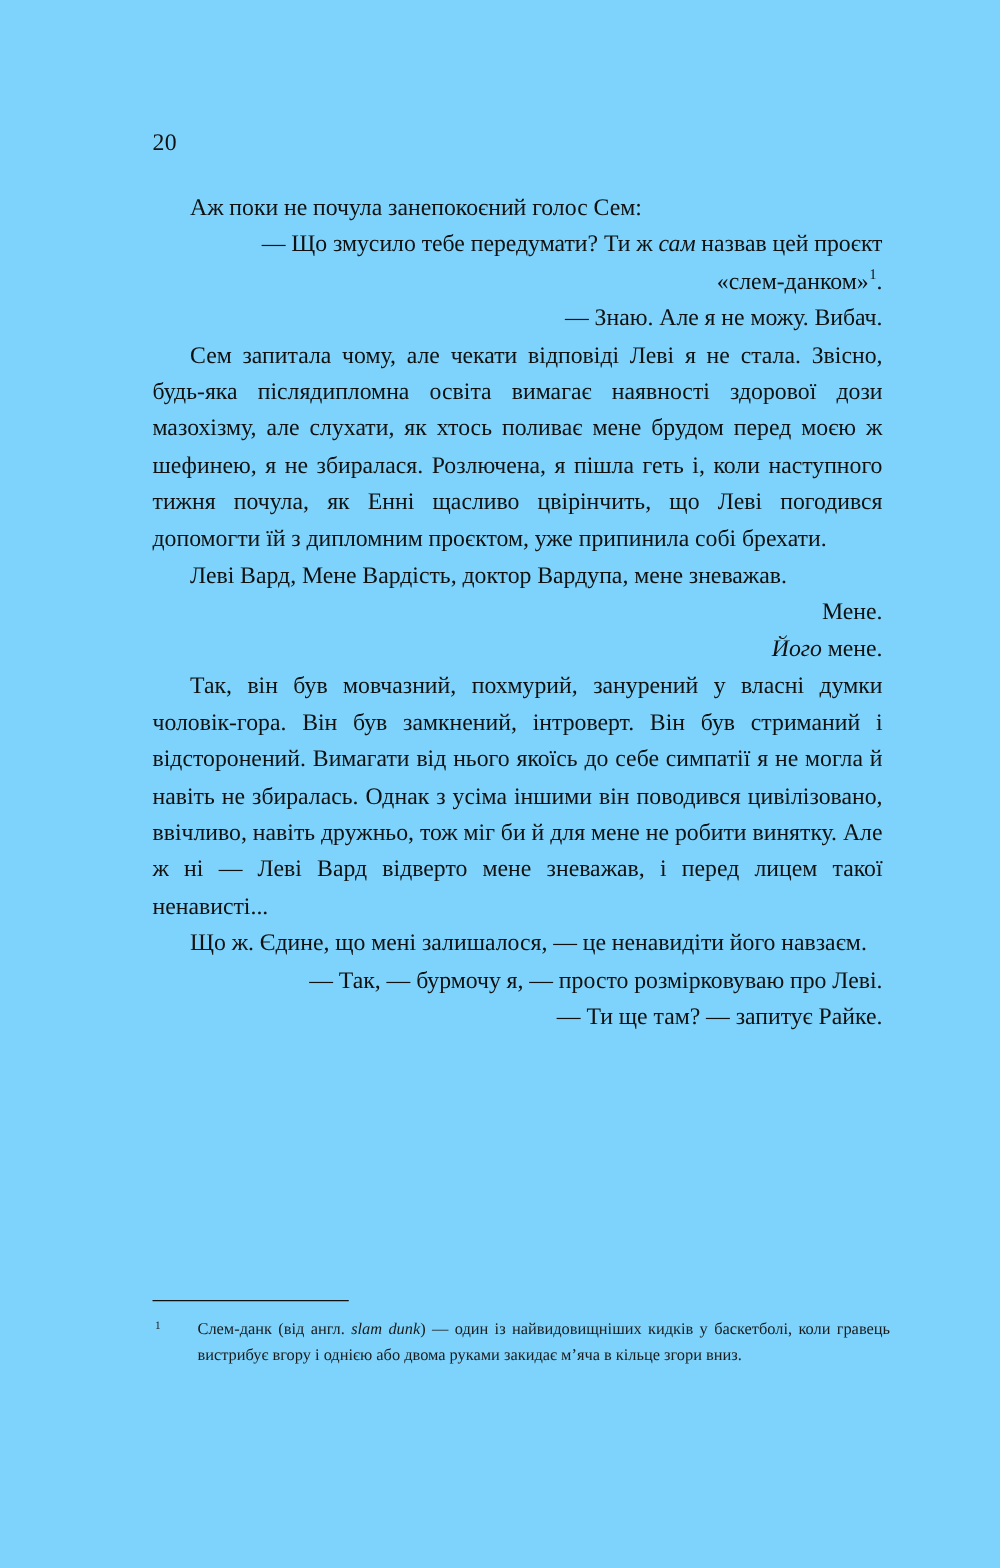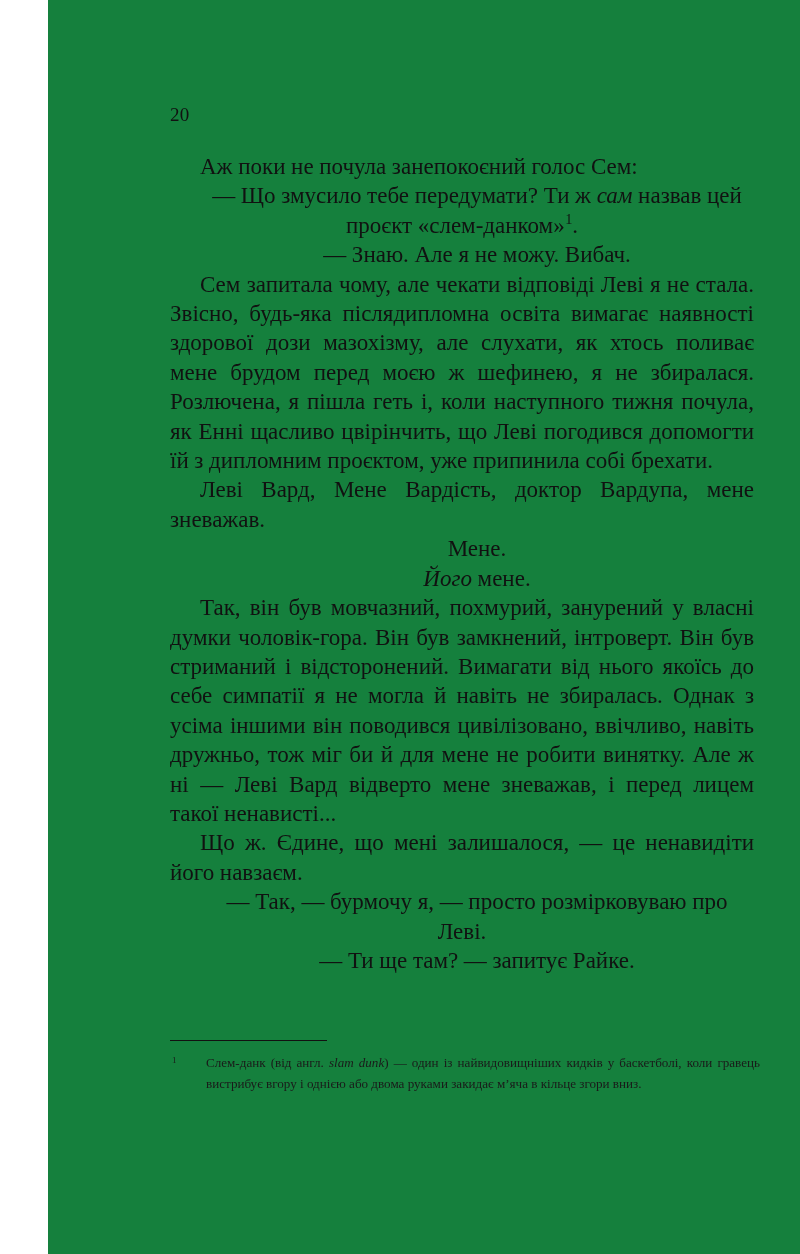--- a/index.html
+++ b/index.html
@@ -14,22 +14,21 @@
     position: relative;
     overflow: hidden;
     font-family: "Liberation Serif", "DejaVu Serif", serif;
     color: #111111;
     -webkit-font-smoothing: antialiased;
   }
 
   .page {
     position: absolute;
     inset: 0;
-    background: #15803d;
-    margin-left: 48px;
+    background: #7dd3fc;
   }
 
   
   .folio {
     position: absolute;
     left: 122px;
     top: 103px;
     font-size: 19px;
     line-height: 24px;
     letter-spacing: 0.3px;
@@ -39,32 +38,32 @@
   
   .body-column {
     position: absolute;
     left: 122px;
     top: 152px;
     width: 584px;
   }
 
   .para {
     margin: 0;
-    font-size: 23px;
+    font-size: 19px;
     line-height: 29.4px;
     text-align: justify;
     text-indent: 30px;
     color: #111111;
     hyphens: manual;
     word-spacing: -0.1px;
   }
 
   
   .para.dialogue {
-    text-align: center;
+    text-align: right;
   }
 
   .para em,
   .footnote em {
     font-style: italic;
   }
 
   sup.fn-ref {
     font-size: 0.62em;
     vertical-align: super;

